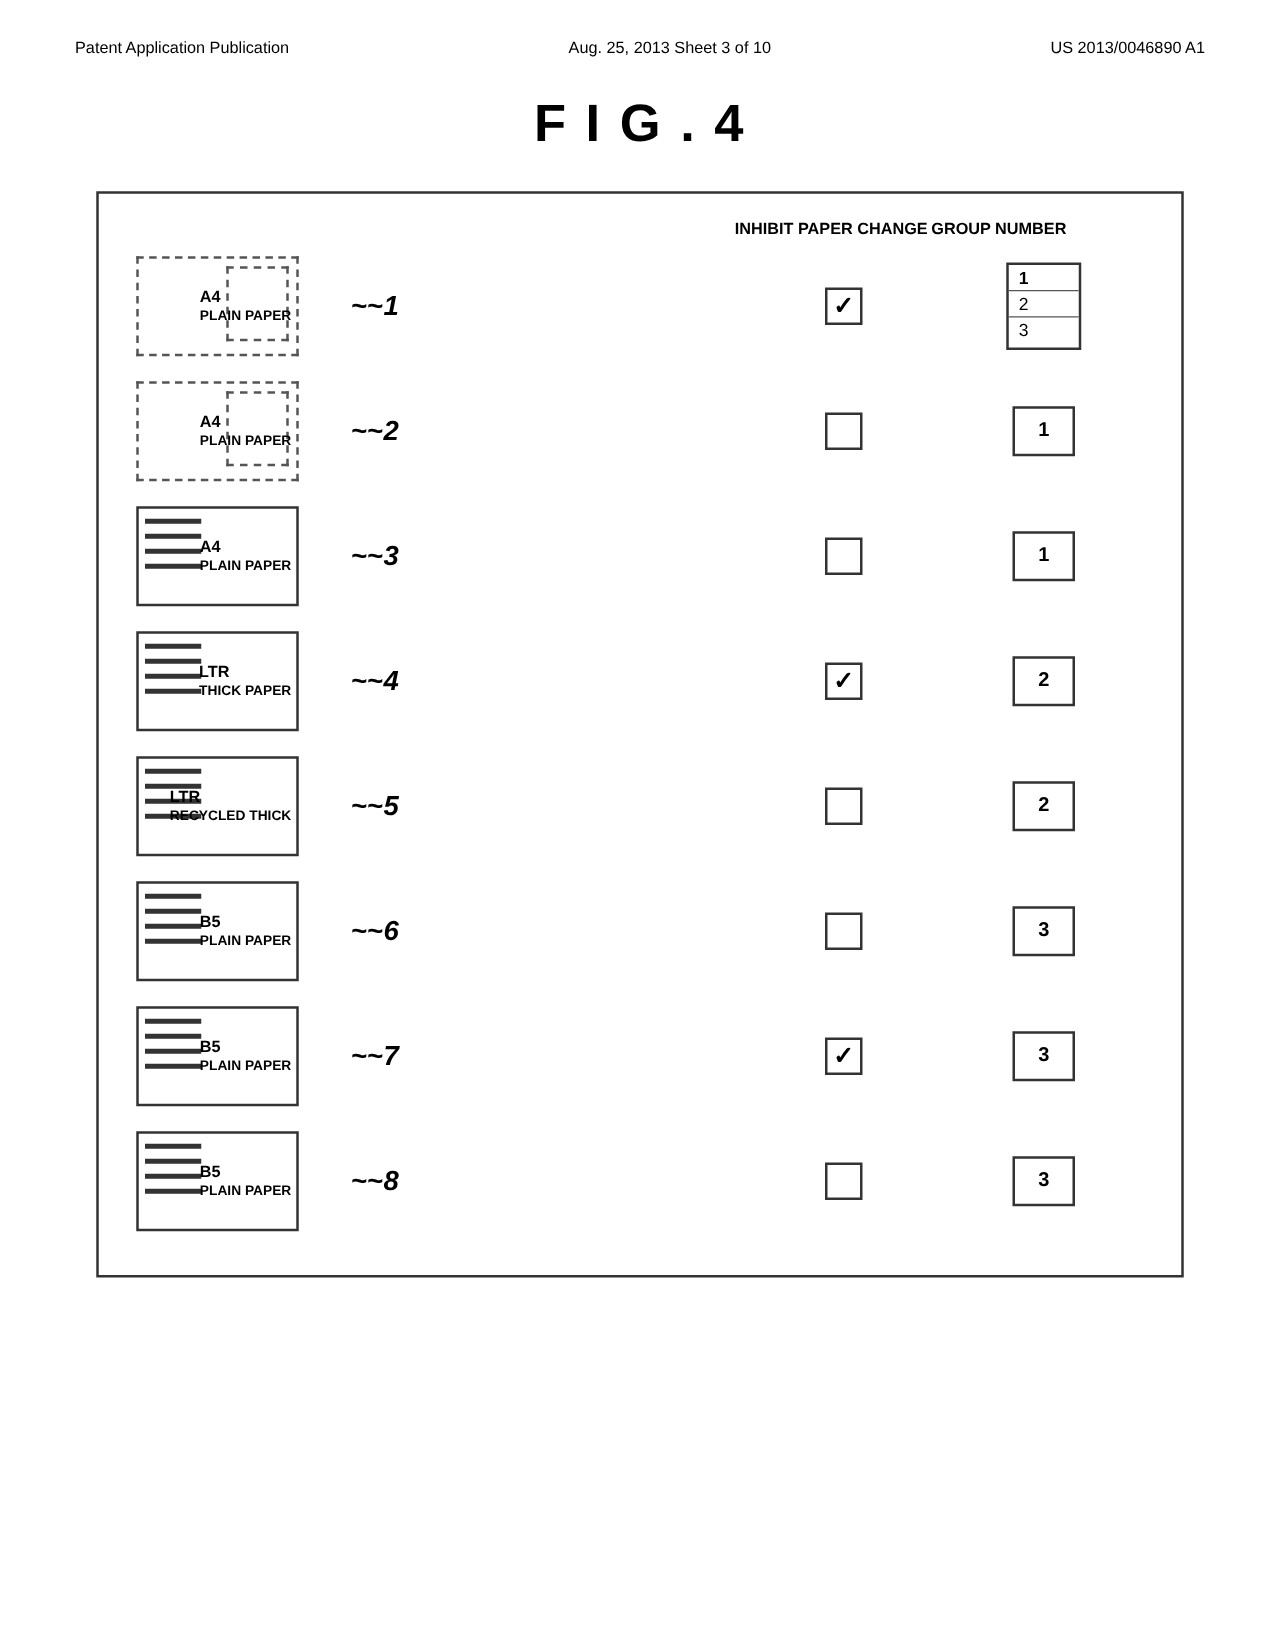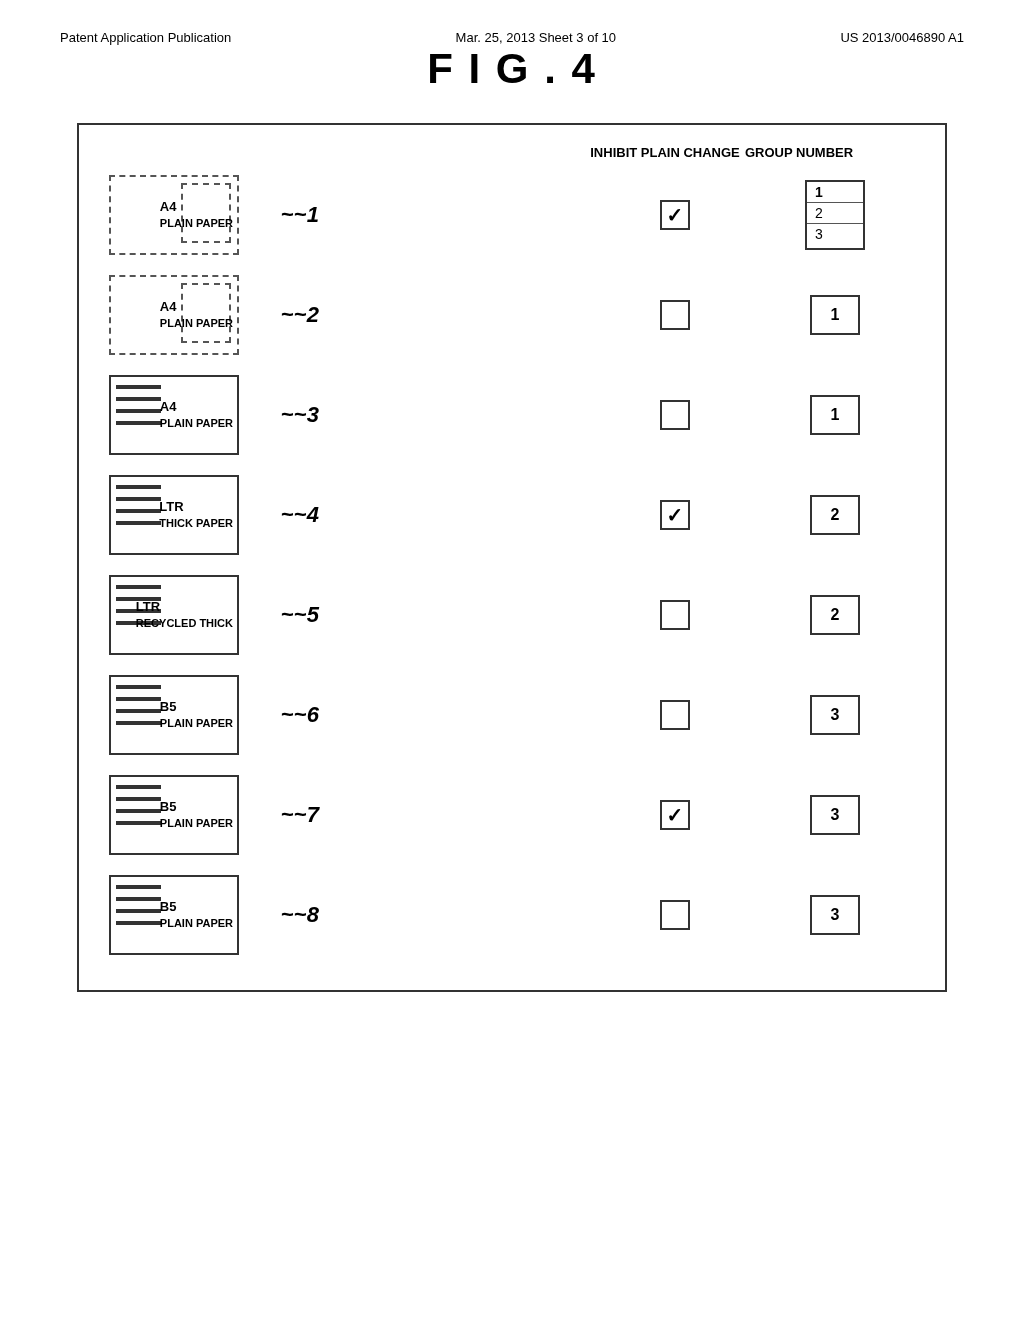--- a/index.html
+++ b/index.html
@@ -15,20 +15,21 @@
       width: 1024px;
       min-height: 1320px;
       background: #fff;
       padding: 30px 60px;
     }
 
     .patent-header {
       display: flex;
       justify-content: space-between;
       font-size: 13px;
+      margin-bottom: 30px;
     }
 
     .fig-title {
       text-align: center;
       font-size: 42px;
       font-weight: bold;
       margin-bottom: 30px;
       letter-spacing: 2px;
     }
 
@@ -194,30 +195,30 @@
       flex: 1;
     }
   </style>
 </head>
 <body>
 
 <div class="page">
 
   <div class="patent-header">
     <span>Patent Application Publication</span>
-    <span>Mar. 25, 2013  Sheet 3 of 10</span>
+    <span>Aug. 25, 2013  Sheet 3 of 10</span>
     <span>US 2013/0046890 A1</span>
   </div>
 
   <div class="fig-title">F I G .   4</div>
 
   <div class="main-box">
 
     <div class="column-headers">
-      <div class="col-inhibit">INHIBIT PLAIN CHANGE</div>
+      <div class="col-inhibit">INHIBIT PAPER CHANGE</div>
       <div class="col-group">GROUP NUMBER</div>
     </div>
 
     <div id="rows-container">
         <div class="row">
           <div class="paper-icon dashed">
             <div class="inner-dashed"></div>
             <div class="paper-info">
               <div style="font-size:13px;font-weight:bold;">A4</div>
               <div style="font-size:11px;font-weight:bold;">PLAIN PAPER</div>

